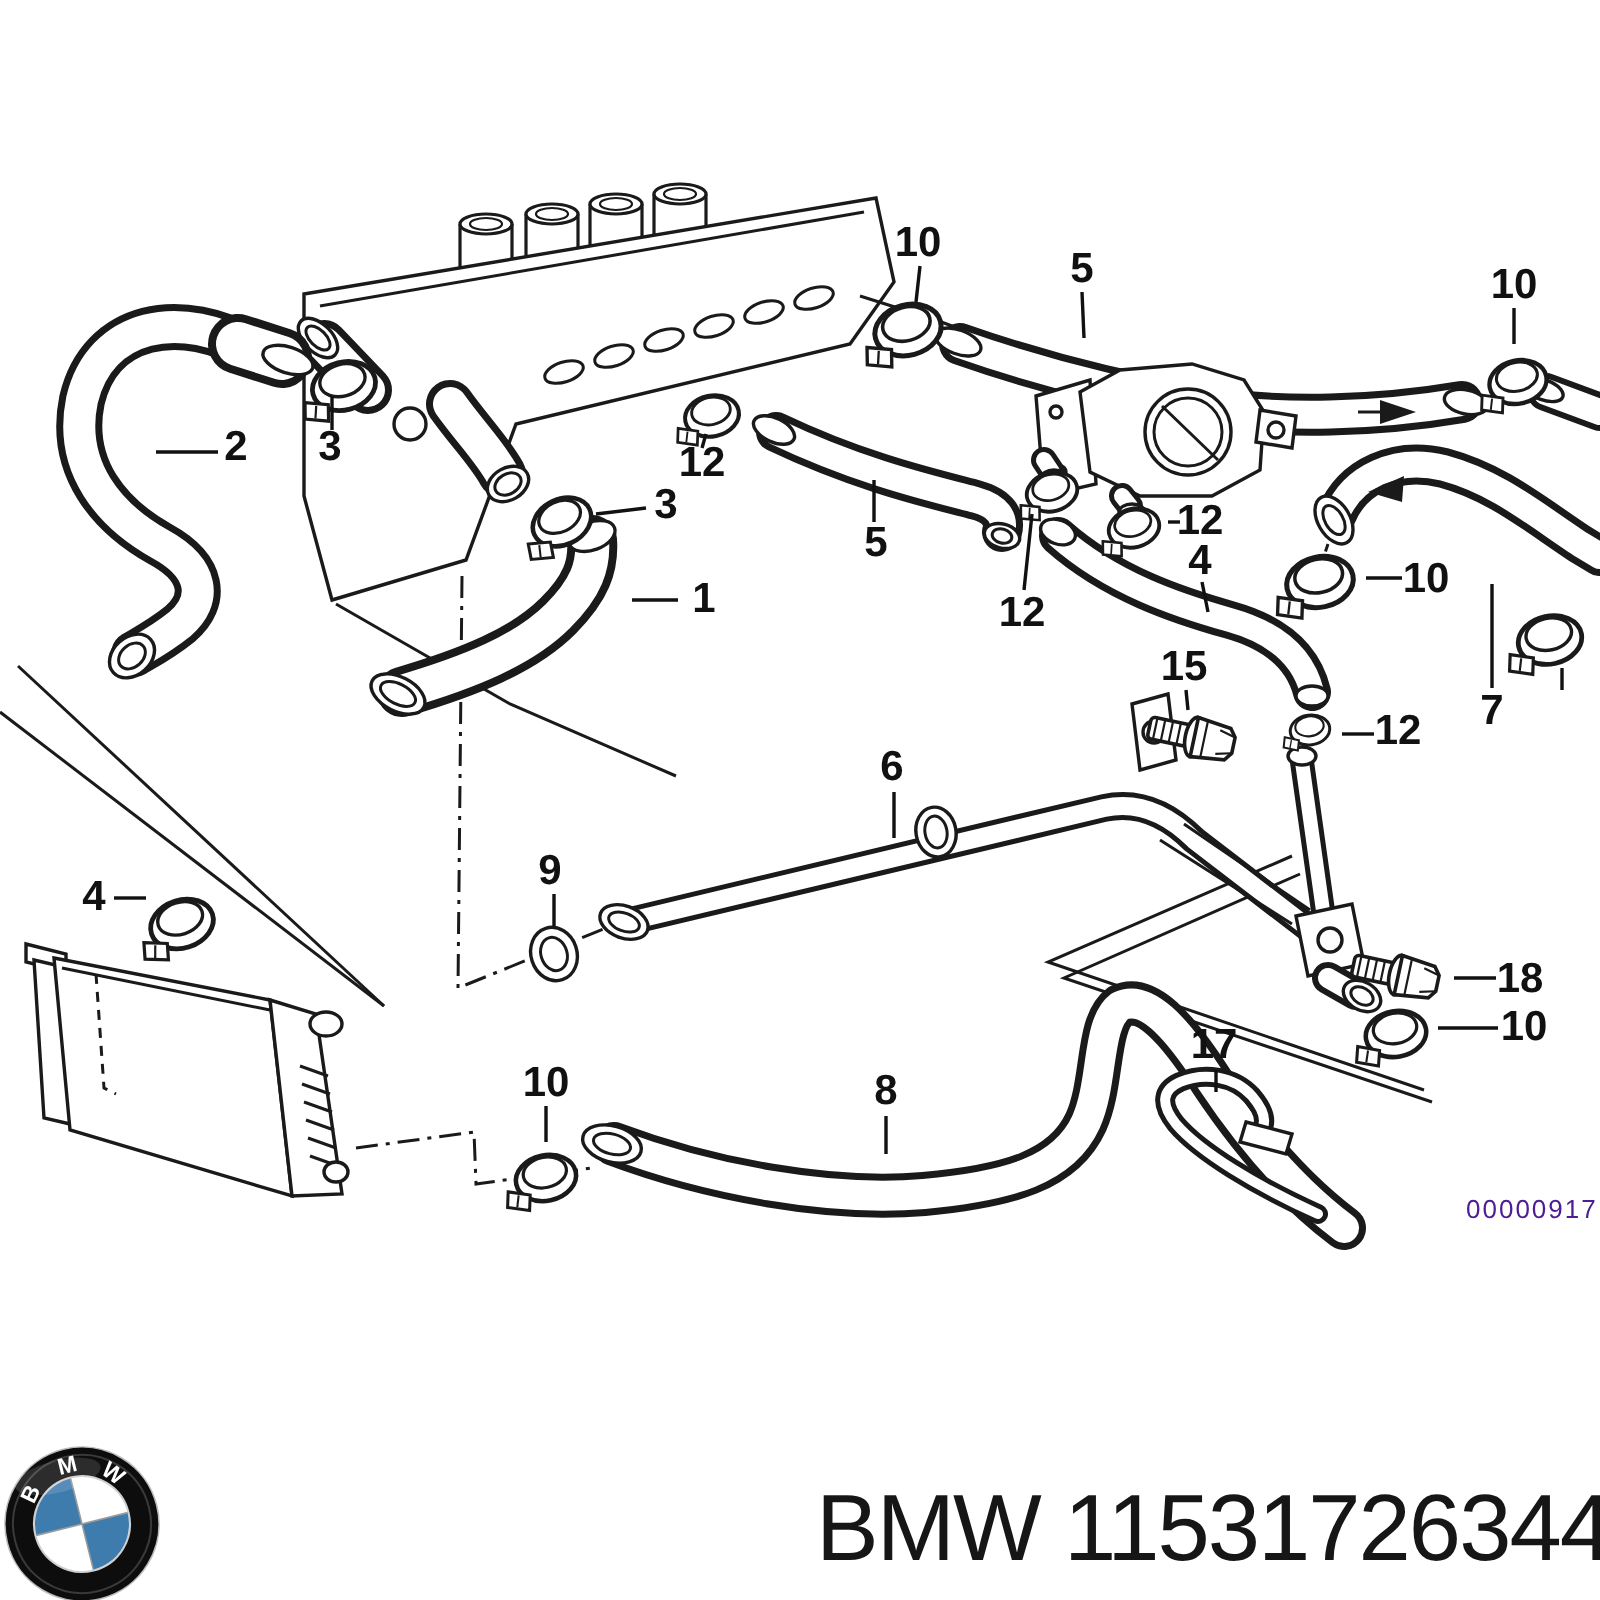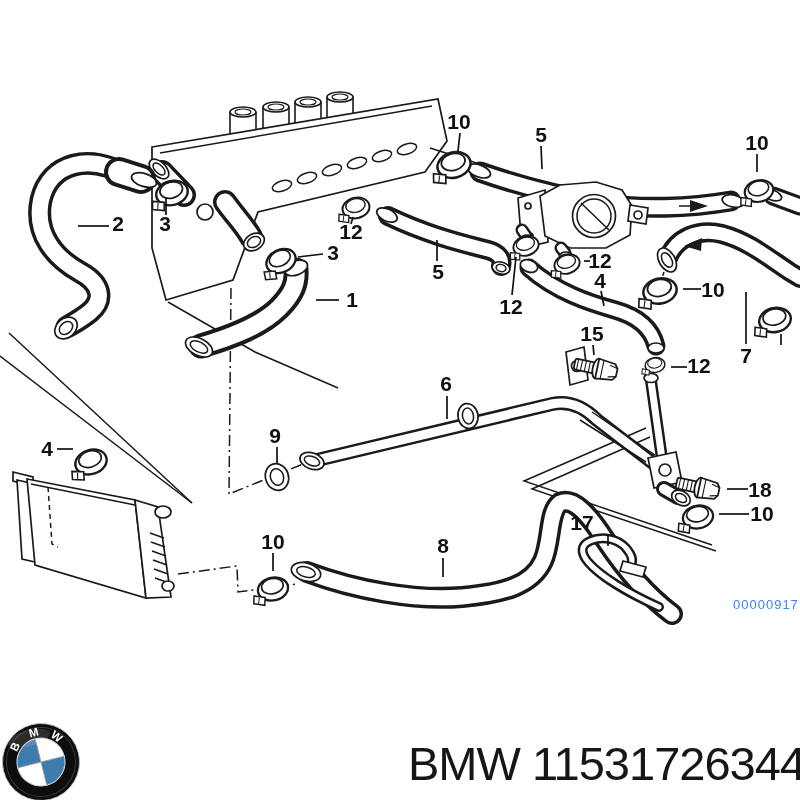--- a/index.html
+++ b/index.html
@@ -4,21 +4,21 @@
 <style>
   html,body{margin:0;padding:0;background:#fff;}
   body{width:800px;height:800px;position:relative;overflow:hidden;
        font-family:"Liberation Sans",sans-serif;}
   #stage{position:absolute;left:0;top:0;width:800px;height:800px;}
   svg{position:absolute;left:0;top:0;}
   .callout{position:absolute;transform:translate(-50%,-50%);
            font:bold 21px "Liberation Sans",sans-serif;color:#111;
            letter-spacing:0px;white-space:nowrap;}
   #watermark{position:absolute;font:13px "Liberation Sans",sans-serif;
-             color:#3b82f6;letter-spacing:1px;}
+             color:#4c1d95;letter-spacing:1px;}
   #footer-text{position:absolute;left:408px;top:736px;
                font:47px "Liberation Sans",sans-serif;color:#161616;
                letter-spacing:-1px;white-space:nowrap;}
   .ob{stroke:#1a1a1a;fill:none;stroke-linecap:round;stroke-linejoin:round;}
   .ow{stroke:#fff;fill:none;stroke-linecap:round;stroke-linejoin:round;}
   .ln{stroke:#1a1a1a;fill:none;stroke-width:1.5;}
   .fw{fill:#fff;stroke:#1a1a1a;stroke-width:1.7;}
   .leader{stroke:#111;stroke-width:1.7;}
 </style>
 </head>
@@ -282,21 +282,21 @@
       <div class="callout" style="left: 746px; top: 356px;">7</div>
       <div class="callout" style="left: 775px; top: 356px; margin-left: 44px;">11</div>
       <div class="callout" style="left: 757px; top: 143px;">10</div>
       <div class="callout" style="left: 47px; top: 449px;">4</div>
       <div class="callout" style="left: 275px; top: 436px;">9</div>
       <div class="callout" style="left: 446px; top: 384px;">6</div>
       <div class="callout" style="left: 760px; top: 490px;">18</div>
       <div class="callout" style="left: 762px; top: 514px;">10</div>
       <div class="callout" style="left: 273px; top: 542px;">10</div>
       <div class="callout" style="left: 443px; top: 546px;">8</div>
-      <div class="callout" style="left: 582px; top: 523px;">17</div>
+      <div class="callout" style="left: 607px; top: 523px;">17</div>
     </div>
 
 <div id="watermark" style="left:733px;top:597px;">00000917</div>
 
 <svg width="82" height="80" viewBox="0 0 82 80" style="left:0px;top:722px;">
   <g transform="translate(41,40) rotate(-14)">
     <circle r="38.5" fill="#0d0d0d" stroke="#bbb" stroke-width="0.8"></circle>
     <circle r="34.5" fill="none" stroke="#3a3a3a" stroke-width="1"></circle>
     <circle r="24" fill="#fff" stroke="#cfcfcf" stroke-width="1"></circle>
     <path d="M 0 0 L 0 -23.5 A 23.5 23.5 0 0 0 -23.5 0 Z" fill="#3e7cae"></path>

